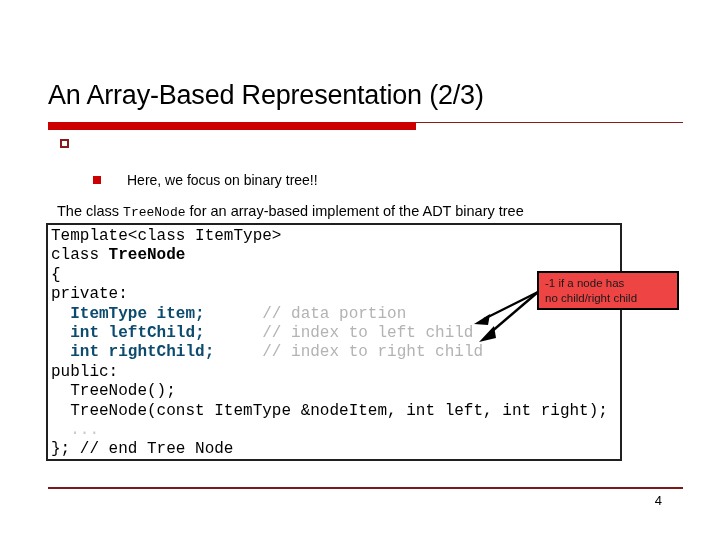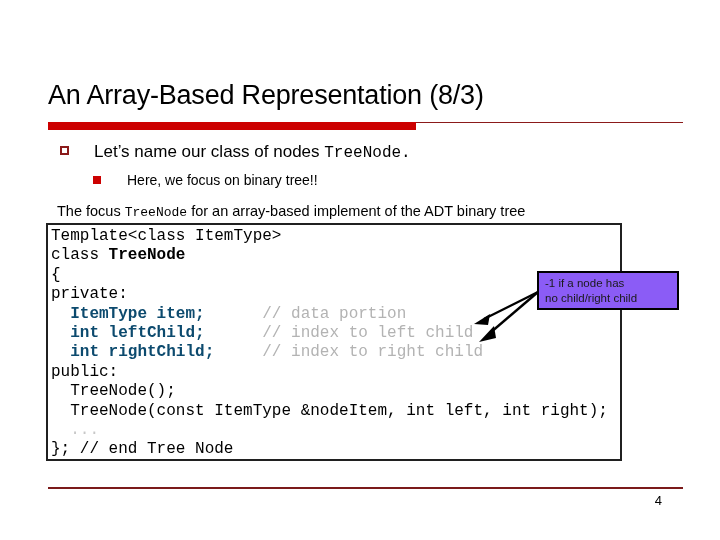--- a/index.html
+++ b/index.html
@@ -142,21 +142,21 @@
   .c-cmt    { color: #B3B3B3; }
   .c-dots   { color: #C8C8C8; }
 
   
   #callout-box {
     position: absolute;
     left: 537px;
     top: 271px;
     width: 142px;
     height: 39px;
-    background: #8b5cf6;
+    background: #ef4444;
     border: 2px solid #000000;
     box-sizing: border-box;
     padding: 3px 5px 0 6px;
     font-size: 11.5px;
     line-height: 15px;
     color: #1a1a1a;
     white-space: nowrap;
   }
 
   
@@ -184,35 +184,34 @@
     top: 493px;
     width: 62px;
     text-align: right;
     font-size: 13px;
     color: #000000;
   }
 </style>
 </head>
 <body>
 
-<div id="slide-title">An Array-Based Representation (8/3)</div>
+<div id="slide-title">An Array-Based Representation (2/3)</div>
 <div id="title-rule-thin"></div>
 <div id="title-rule-thick"></div>
 
 <div id="bullet-level1">
   <span class="marker-hollow"></span>
-  <span id="bullet1-text"><span>Let’s name our class of nodes </span><span class="mono">TreeNode</span><span class="mono">.</span></span>
 </div>
 
 <div id="bullet-level2">
   <span class="marker-filled"></span>
   <span id="bullet2-text">Here, we focus on binary tree!!</span>
 </div>
 
-<div id="code-caption"><span>The focus </span><span class="mono">TreeNode</span><span> for an array-based implement of the ADT binary tree</span></div>
+<div id="code-caption"><span>The class </span><span class="mono">TreeNode</span><span> for an array-based implement of the ADT binary tree</span></div>
 
 <div id="code-box">
   <div id="code-listing"><div><span class="c-plain">Template&lt;class ItemType&gt;</span></div><div><span class="c-plain">class </span><span class="c-bold">TreeNode</span></div><div><span class="c-plain">{</span></div><div><span class="c-plain">private:</span></div><div><span class="c-plain">  </span><span class="c-member">ItemType item;</span><span class="c-plain">      </span><span class="c-cmt">// data portion</span></div><div><span class="c-plain">  </span><span class="c-member">int leftChild;</span><span class="c-plain">      </span><span class="c-cmt">// index to left child</span></div><div><span class="c-plain">  </span><span class="c-member">int rightChild;</span><span class="c-plain">     </span><span class="c-cmt">// index to right child</span></div><div><span class="c-plain">public:</span></div><div><span class="c-plain">  TreeNode();</span></div><div><span class="c-plain">  TreeNode(const ItemType &amp;nodeItem, int left, int right);</span></div><div><span class="c-dots">  ...</span></div><div><span class="c-plain">}; // end Tree Node</span></div></div>
 </div>
 
 <div id="callout-box">
   <div>-1 if a node has</div>
   <div>no child/right child</div>
 </div>
 

